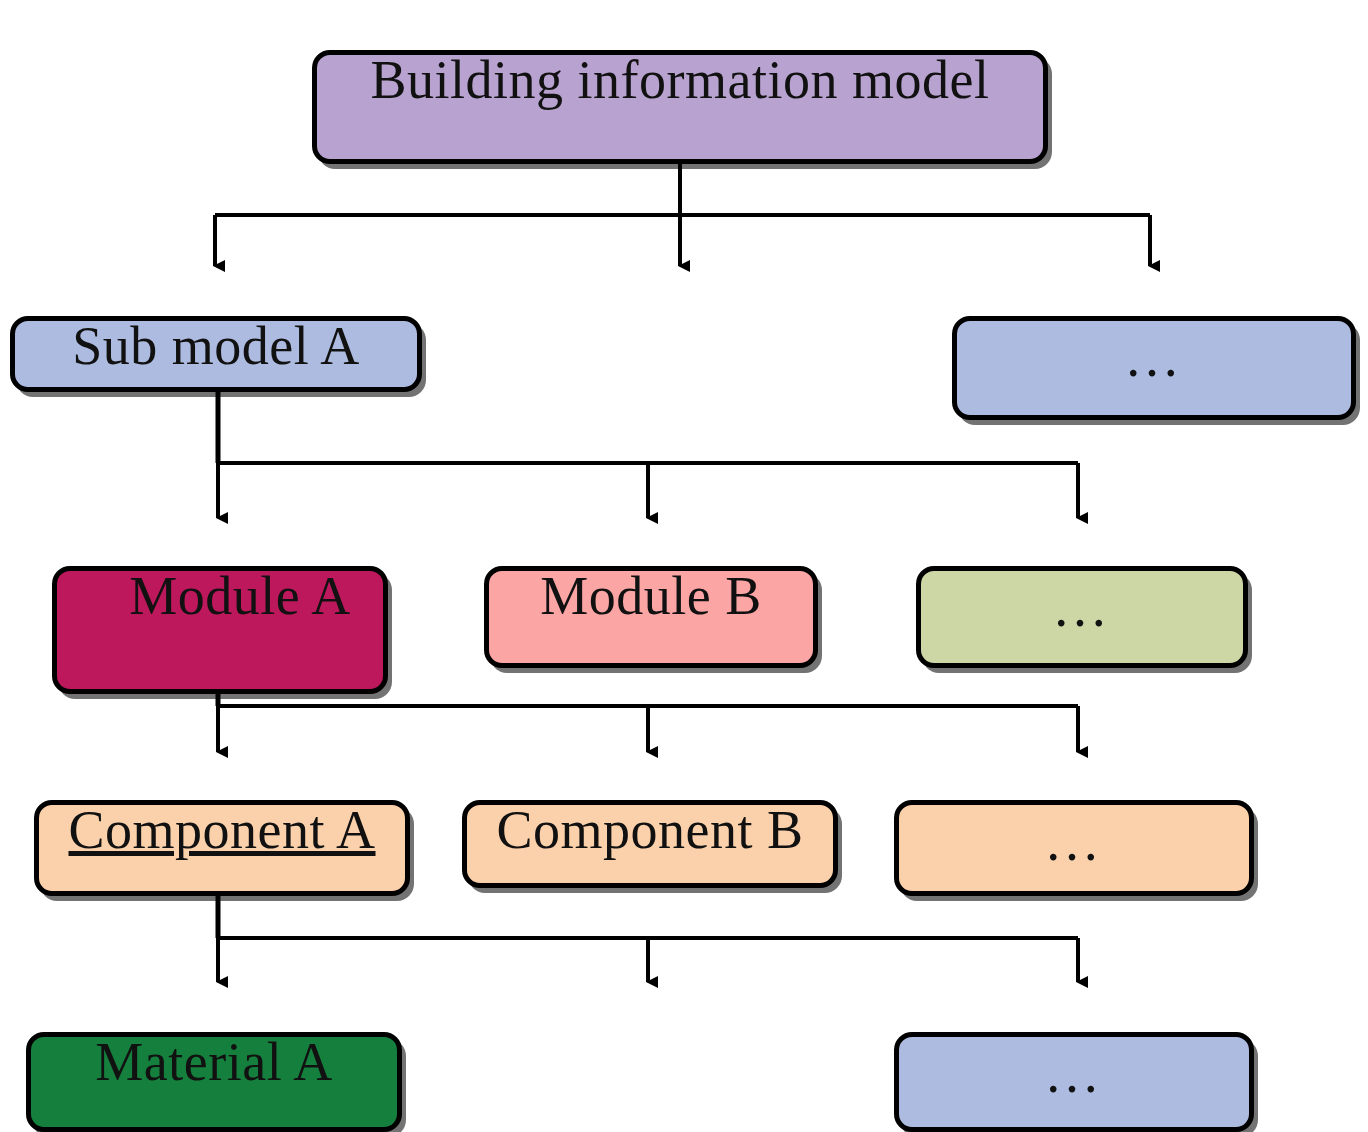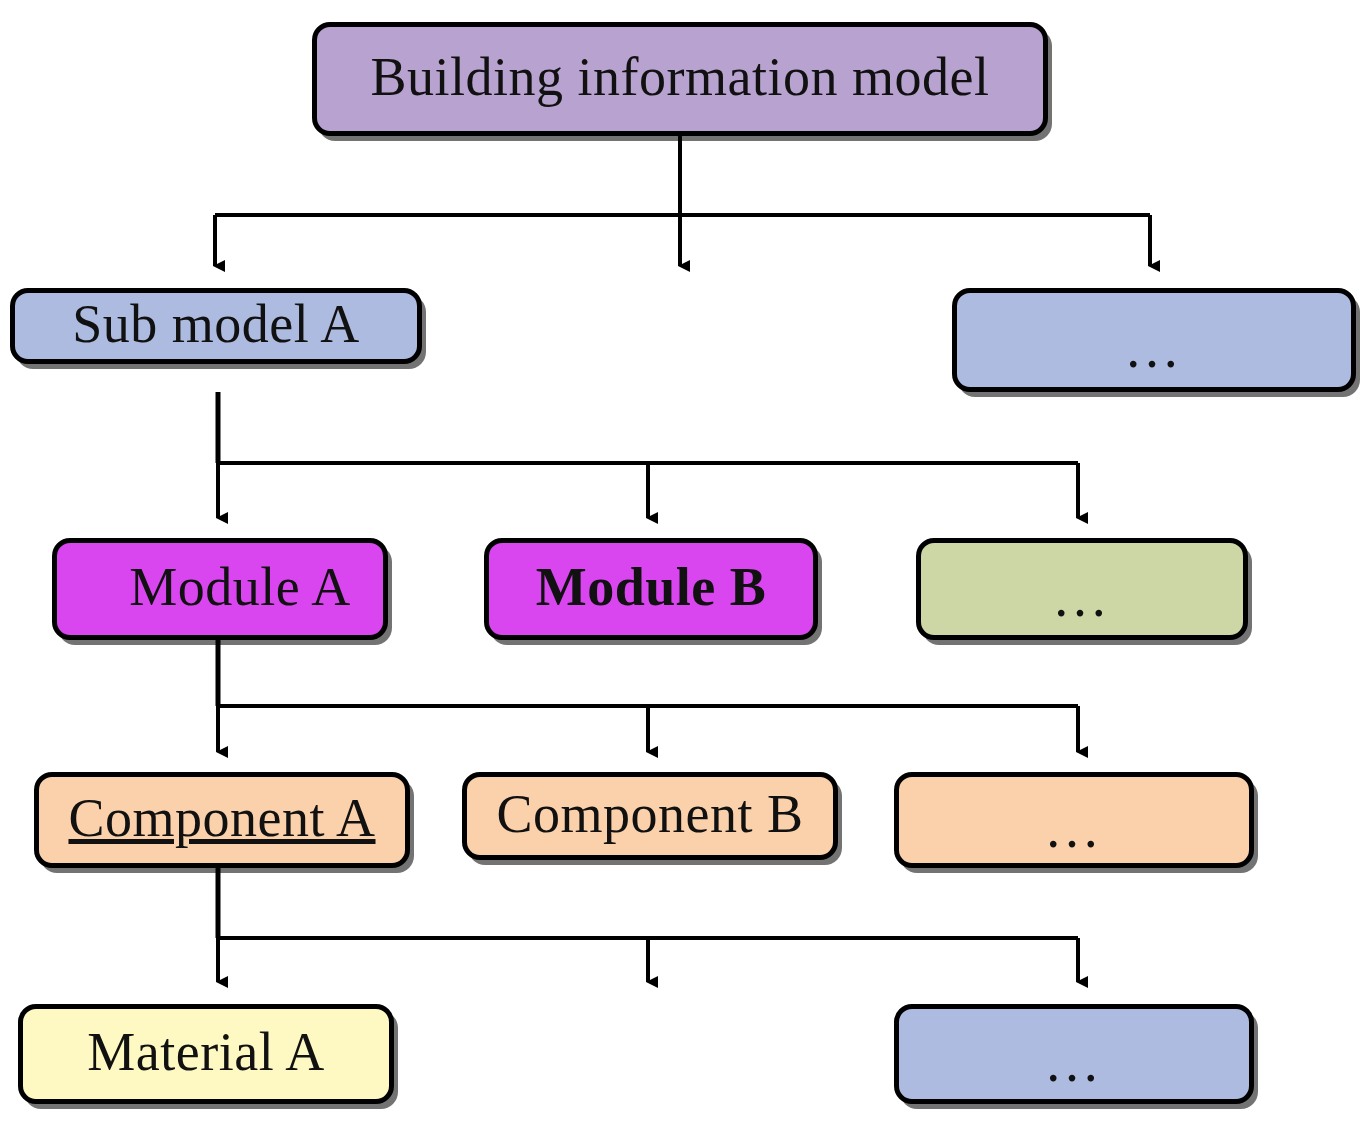--- a/index.html
+++ b/index.html
@@ -22,27 +22,28 @@
     width: 1368px;
     height: 1132px;
     pointer-events: none;
   }
   .node {
     position: absolute;
     box-sizing: border-box;
     border: 5px solid #000000;
     border-radius: 18px;
     display: flex;
-    align-items: center;
+    align-items: flex-start;
     justify-content: center;
     color: #111111;
     text-align: center;
     line-height: 1;
     box-shadow: 5px 6px 0 -1px rgba(0,0,0,0.55);
     white-space: nowrap;
+    margin-top: 28px;
   }
   .node .label {
     display: block;
     font-size: 54px;
     letter-spacing: 0.5px;
     transform: translateY(-2px);
   }
   .node.ellipsis .label {
     font-size: 56px;
     transform: translateY(8px);
@@ -98,40 +99,40 @@
     <span class="label">Building information model</span>
   </div>
 
   <div class="node" style="left:10px; top:288px; width:412px; height:76px; background:#adbbe0;">
     <span class="label">Sub model A</span>
   </div>
   <div class="node ellipsis" style="left:952px; top:288px; width:404px; height:104px; background:#adbbe0;">
     <span class="label">…</span>
   </div>
 
-  <div class="node" style="left:52px; top:538px; width:336px; height:102px; background:#d946ef;padding-left:40px;">
+  <div class="node" style="left:52px; top:538px; width:336px; height:128px; background:#be185d;padding-left:40px;">
     <span class="label">Module A</span>
   </div>
-  <div class="node" style="left:484px; top:538px; width:334px; height:102px; background:#d946ef;font-weight:bold;">
+  <div class="node" style="left:484px; top:538px; width:334px; height:102px; background:#fca5a5;">
     <span class="label">Module B</span>
   </div>
   <div class="node ellipsis" style="left:916px; top:538px; width:332px; height:102px; background:#cdd6a5;">
     <span class="label">…</span>
   </div>
 
   <div class="node" style="left:34px; top:772px; width:376px; height:96px; background:#fbd1ab;text-decoration:underline;">
     <span class="label">Component A</span>
   </div>
   <div class="node" style="left:462px; top:772px; width:376px; height:88px; background:#fbd1ab;">
     <span class="label">Component B</span>
   </div>
   <div class="node ellipsis" style="left:894px; top:772px; width:360px; height:96px; background:#fbd1ab;">
     <span class="label">…</span>
   </div>
 
-  <div class="node" style="left:18px; top:1004px; width:376px; height:100px; background:#fef9c3;">
+  <div class="node" style="left:26px; top:1004px; width:376px; height:100px; background:#15803d;">
     <span class="label">Material A</span>
   </div>
   <div class="node ellipsis" style="left:894px; top:1004px; width:360px; height:100px; background:#adbbe0;">
     <span class="label">…</span>
   </div>
 
 </div>
 
 </body></html>

